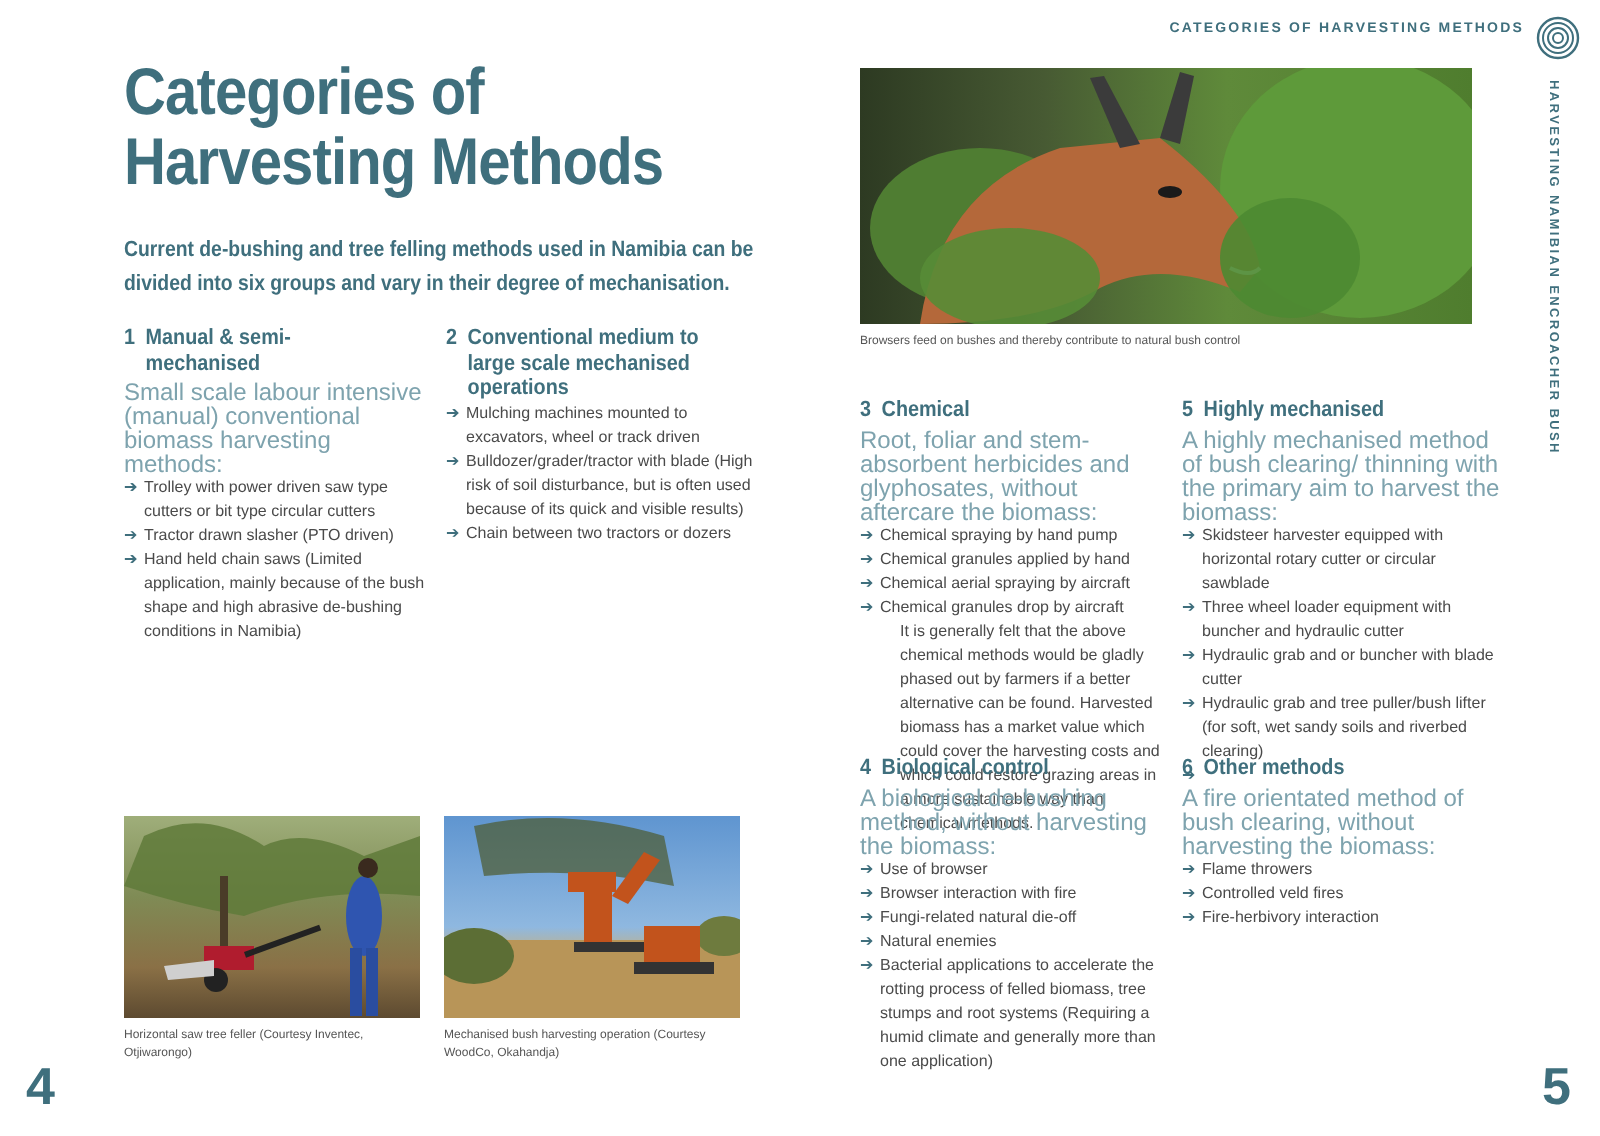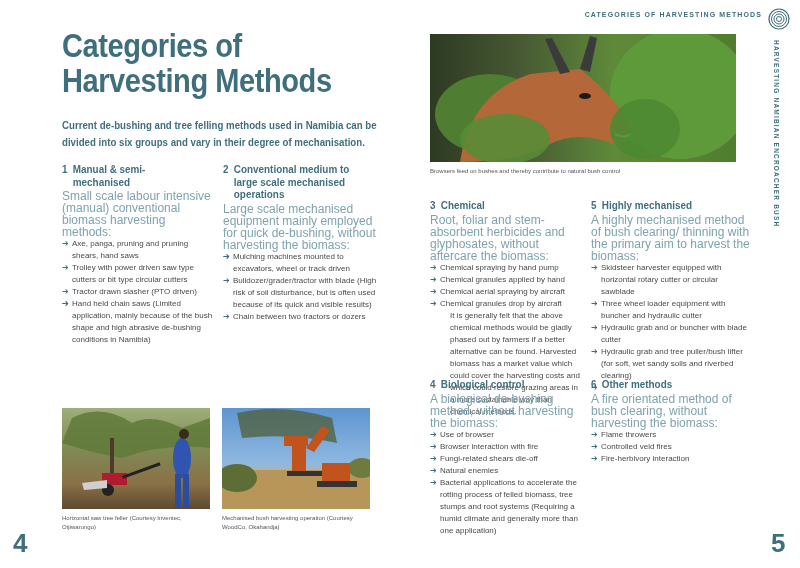--- a/index.html
+++ b/index.html
@@ -39,34 +39,33 @@
 </div>
 <div class="intro">Current de-bushing and tree felling methods used in Namibia can be divided into six groups and vary in their degree of mechanisation.</div>
 
 <div class="section" style="left:62px;top:163px;width:152px;">
   <div class="sec-head">
       <span class="num">1</span>
       <span>Manual &amp; semi-mechanised</span>
     </div>
   <div class="sec-lead">Small scale labour intensive (manual) conventional biomass harvesting methods:</div>
   <ul class="sec-list">
-    <li><span class="arrow">➔</span><span>Axe, panga, pruning and pruning shears, hand saws</span></li>
+    <li><span class="arrow">➔</span></li>
     <li><span class="arrow">➔</span><span>Trolley with power driven saw type cutters or bit type circular cutters</span></li>
     <li><span class="arrow">➔</span><span>Tractor drawn slasher (PTO driven)</span></li>
     <li><span class="arrow">➔</span></li>
     <li><span class="arrow">➔</span><span>Hand held chain saws (Limited application, mainly because of the bush shape and high abrasive de-bushing conditions in Namibia)</span></li>
   </ul>
 </div>
 
 <div class="section" style="left:223px;top:163px;width:160px;">
   <div class="sec-head">
       <span class="num">2</span>
       <span>Conventional medium to large scale mechanised operations</span>
     </div>
-  <div class="sec-lead">Large scale mechanised equipment mainly employed for quick de-bushing, without harvesting the biomass:</div>
   <ul class="sec-list">
     <li><span class="arrow">➔</span></li>
     <li><span class="arrow">➔</span><span>Mulching machines mounted to excavators, wheel or track driven</span></li>
     <li><span class="arrow">➔</span><span>Bulldozer/grader/tractor with blade (High risk of soil disturbance, but is often used because of its quick and visible results)</span></li>
     <li><span class="arrow">➔</span><span>Chain between two tractors or dozers</span></li>
   </ul>
 </div>
 
 <div class="photo" style="left:62px;top:408px;width:148px;height:101px;background:linear-gradient(180deg,#9fae7a 0%,#7f8b55 40%,#8a7046 75%,#5d4a30 100%);">
   <svg width="148" height="101" viewBox="0 0 148 101">
@@ -134,21 +133,21 @@
 
 <div class="section" style="left:430px;top:378px;width:152px;">
   <div class="sec-head">
       <span class="num">4</span>
       <span>Biological control</span>
     </div>
   <div class="sec-lead">A biological de-bushing method, without harvesting the biomass:</div>
   <ul class="sec-list">
     <li><span class="arrow">➔</span><span>Use of browser</span></li>
     <li><span class="arrow">➔</span><span>Browser interaction with fire</span></li>
-    <li><span class="arrow">➔</span><span>Fungi-related shears die-off</span></li>
+    <li><span class="arrow">➔</span><span>Fungi-related natural die-off</span></li>
     <li><span class="arrow">➔</span><span>Natural enemies</span></li>
     <li><span class="arrow">➔</span><span>Bacterial applications to accelerate the rotting process of felled biomass, tree stumps and root systems (Requiring a humid climate and generally more than one application)</span></li>
   </ul>
 </div>
 
 <div class="section" style="left:591px;top:199px;width:160px;">
   <div class="sec-head">
       <span class="num">5</span>
       <span>Highly mechanised</span>
     </div>

